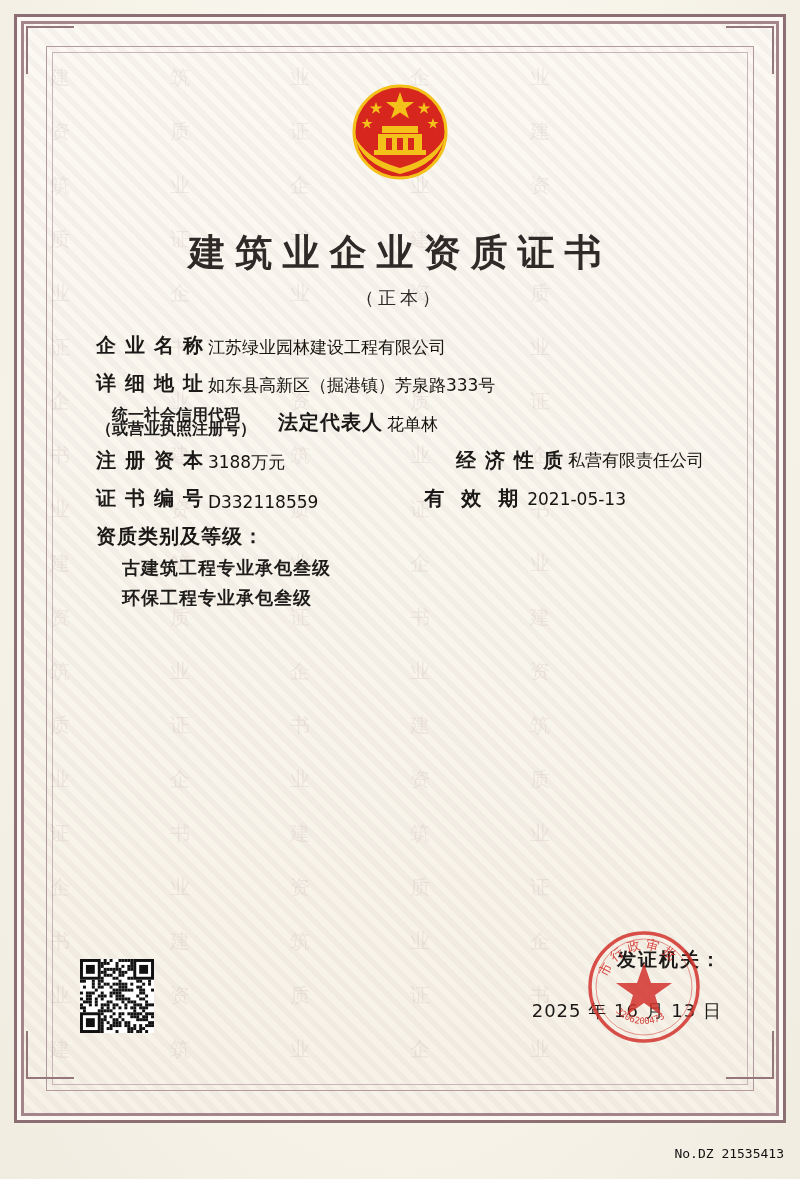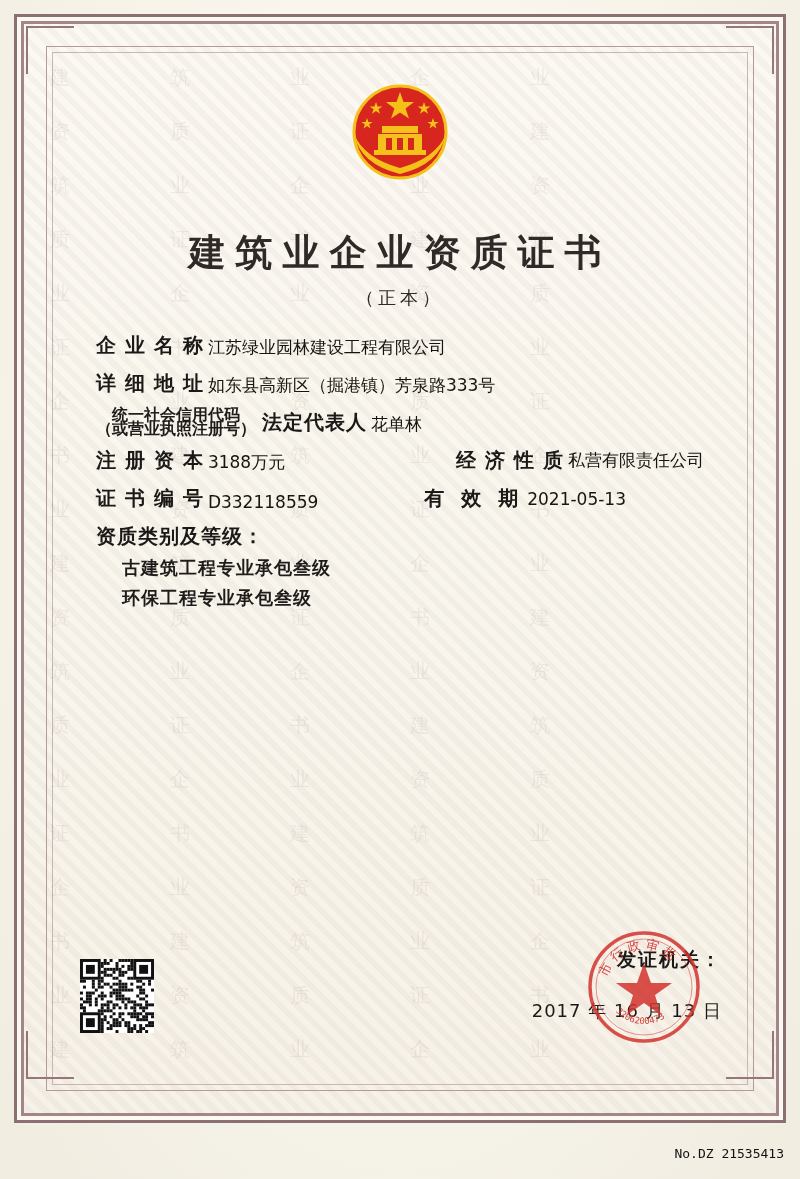--- a/index.html
+++ b/index.html
@@ -278,21 +278,21 @@
     <div class="row">
       <span class="lbl">详 细 地 址</span>
       <span class="val">如东县高新区（掘港镇）芳泉路333号</span>
     </div>
 
     <div class="row">
       <span class="two-line-lbl">
         <span>统一社会信用代码</span><br>
         <span>（或营业执照注册号）</span>
       </span>
-      <span class="lbl" style="margin-left:6px;">法定代表人</span>
+      <span class="lbl" style="margin-left:22px;">法定代表人</span>
       <span class="val">花单林</span>
     </div>
 
     <div class="row">
       <span class="lbl">注 册 资 本</span>
       <span class="val">3188万元</span>
       <span class="half right">
         <span class="lbl">经 济 性 质</span>
         <span class="val">私营有限责任公司</span>
       </span>
@@ -554,21 +554,21 @@
         <rect x="59.2" y="5.92" width="8.879999999999999" height="8.879999999999999" fill="#111"></rect>
         <rect x="0" y="53.28" width="20.72" height="20.72" fill="#111"></rect>
         <rect x="2.96" y="56.24" width="14.8" height="14.8" fill="#fff"></rect>
         <rect x="5.92" y="59.2" width="8.879999999999999" height="8.879999999999999" fill="#111"></rect>
       </svg>
   </div>
 
   <div class="issuer">发证机关：</div>
 
   <div class="datebar">
-    <span>2017</span>
+    <span>2025</span>
     <span>年</span>
     <span>16</span>
     <span>月</span>
     <span>13</span>
     <span>日</span>
   </div>
 
   <div class="seal">
     <svg viewBox="0 0 120 120" width="120" height="120">
       <circle cx="60" cy="60" r="54" fill="none" stroke="#d2322d" stroke-width="3.5" opacity=".85"></circle>

